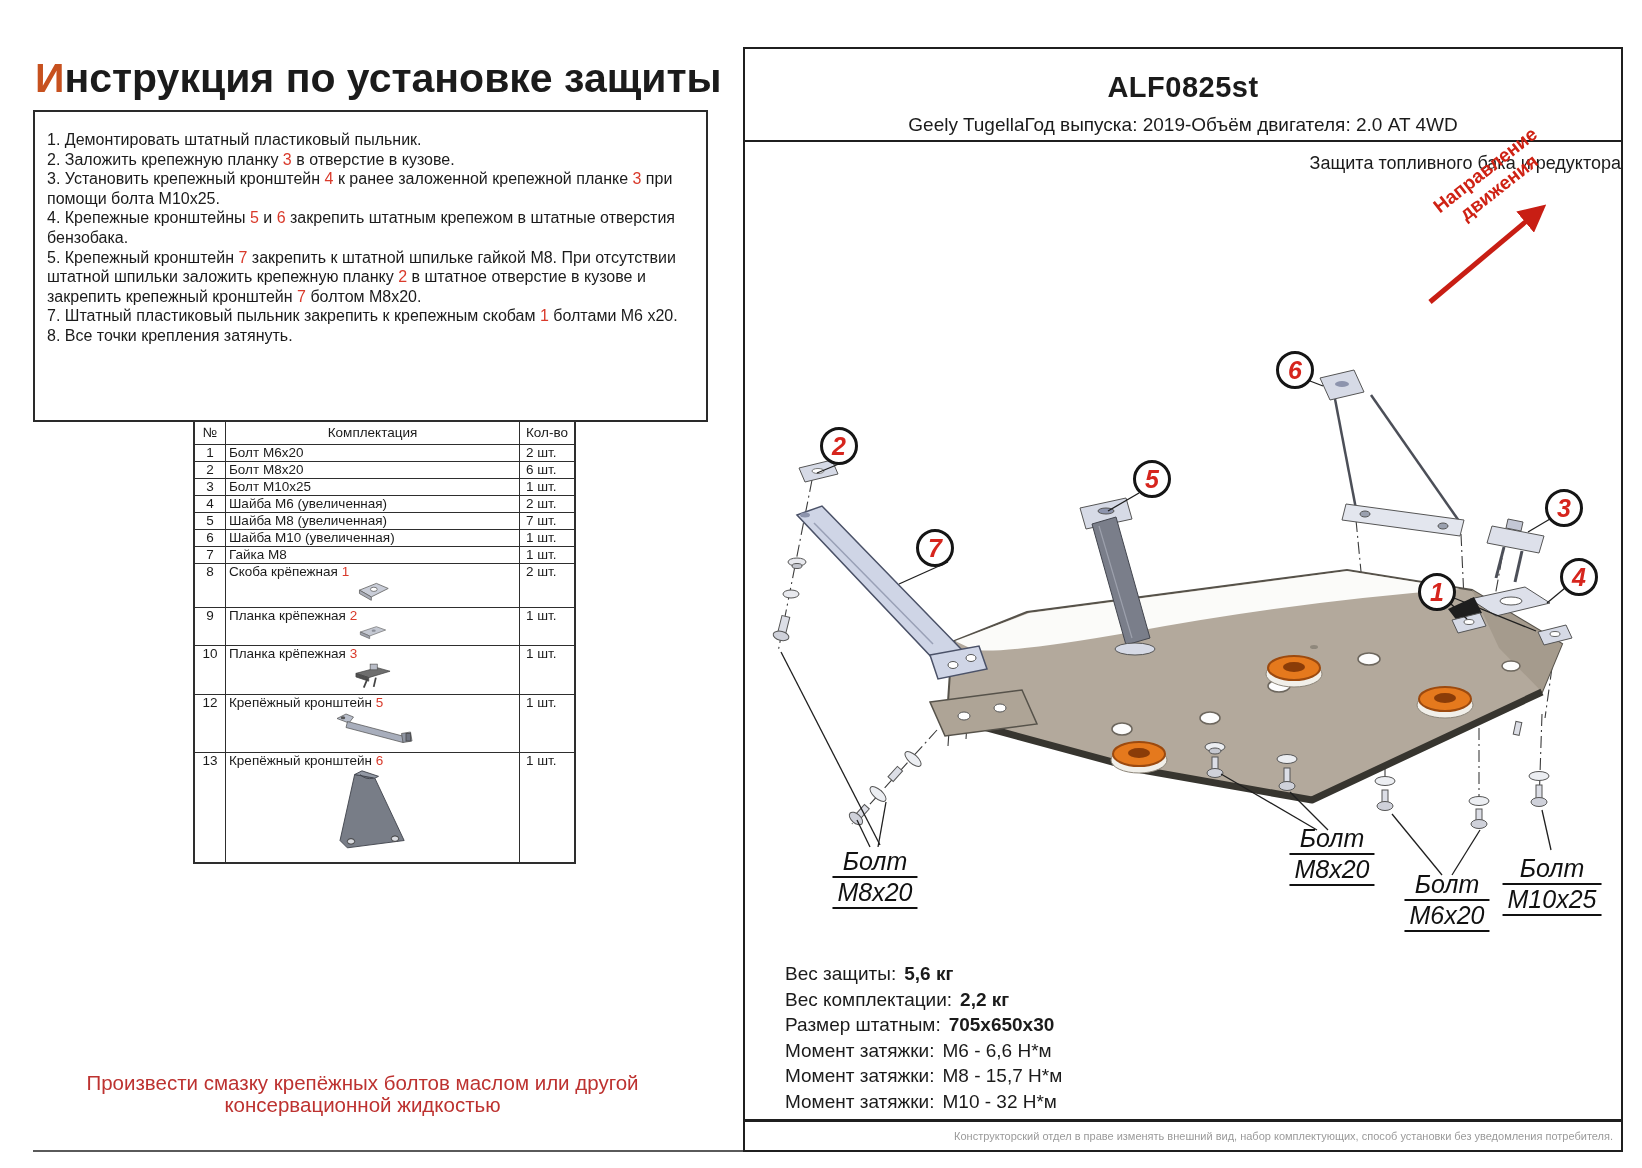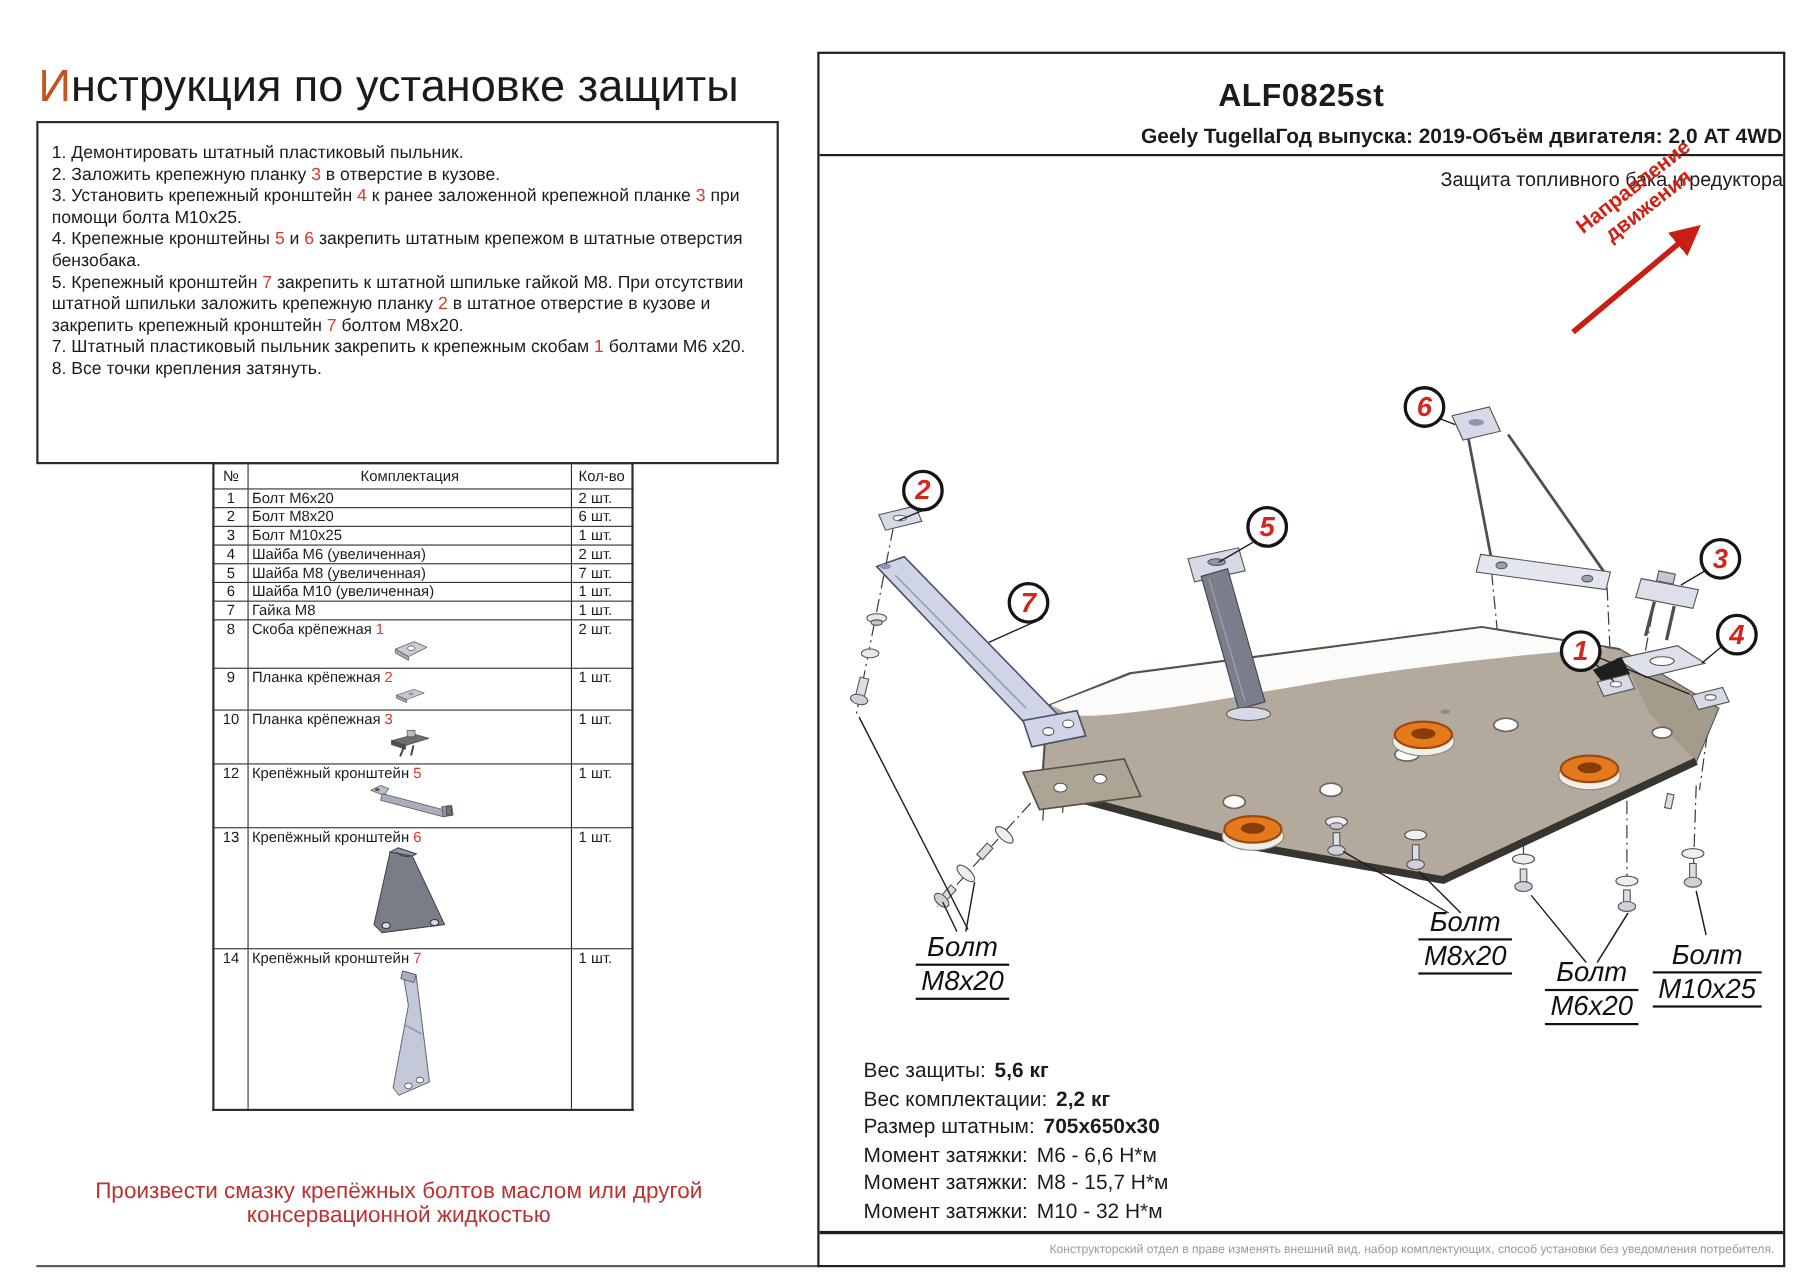--- a/index.html
+++ b/index.html
@@ -1,40 +1,40 @@
 <!DOCTYPE html>
 <html><head>
 <meta charset="utf-8">
 <style>
   html,body{margin:0;padding:0;width:1642px;height:1168px;background:#fff;
     font-family:"Liberation Sans",sans-serif;color:#1b1b1b;position:relative;overflow:hidden}
   
-  .title{position:absolute;left:35px;top:28px;font-size:41px;font-weight:400;white-space:nowrap}
+  .title{position:absolute;left:35px;top:28px;font-size:41px;font-weight:700;white-space:nowrap}
   .title .accent{color:#c7511f}
   .instructions{position:absolute;left:33px;top:110px;width:649px;height:290px;border:2px solid #2a2a2a;
     padding:18px 10px 0 12px;font-size:16px;line-height:19.6px;overflow:hidden}
   .rnum{color:#d93a2b}
   .parts{position:absolute;left:193px;top:420px;border-collapse:collapse;font-size:13.5px;border:2px solid #2e2e2e}
   .parts th,.parts td{border:1px solid #2e2e2e;vertical-align:top;padding:1px 3px;line-height:14px}
   .parts th{font-weight:400;height:20px;vertical-align:middle}
   .col-num{width:24px;text-align:center}
   .col-name{width:287px}
   .col-qty{width:48px}
   td.c-num{text-align:center}
   td.c-qty{padding-left:6px;white-space:nowrap}
   .picon{text-align:center;padding:1px 0}
   .lube-note{position:absolute;left:40px;top:1072px;width:645px;text-align:center;font-size:20.5px;
     color:#bd3230;line-height:22px}
   .bottom-rule{position:absolute;left:33px;top:1150px;width:712px;height:2px;background:#5a5a5a}
   
   .panel{position:absolute;left:743px;top:47px;width:880px;height:1105px;border:2px solid #1f1f1f;box-sizing:border-box}
   .panel-header{position:absolute;left:0;top:0;width:100%;height:93px;border-bottom:2px solid #1f1f1f;box-sizing:border-box}
   .code{text-align:center;font-size:29px;font-weight:700;margin-top:22px;letter-spacing:.5px}
-  .meta-row{display:flex;justify-content:flex-end;align-items:baseline;padding:0 1px;margin-top:10px;
-    font-size:19px;font-weight:700}
+  .meta-row{display:flex;justify-content:center;align-items:baseline;padding:0 1px;margin-top:10px;
+    font-size:19px;font-weight:400}
   .subtitle{position:absolute;top:104px;width:100%;text-align:right;font-size:18px}
   .dg-svg{position:absolute;left:0;top:94px}
   .callout{position:absolute;width:38px;height:38px;border:3px solid #151515;border-radius:50%;background:#fff;
     color:#d6251d;font-size:25px;font-weight:700;font-style:italic;display:flex;align-items:center;
     justify-content:center;z-index:6;line-height:1;box-sizing:border-box}
   .bolt-label{position:absolute;transform:translateX(-50%);text-align:center;font-style:italic;font-size:25px;
     color:#111;z-index:6;white-space:nowrap}
   .bolt-label span{display:block;border-bottom:2px solid #111;padding:0 5px 1px;line-height:1.12}
   .direction{position:absolute;left:655px;top:108px;width:185px;text-align:center;color:#cf2214;font-size:19px;
     font-weight:700;line-height:1.18;transform:rotate(-38deg);z-index:5}
@@ -147,31 +147,20 @@
         <td class="c-num">13</td>
         <td><span>Крепёжный кронштейн </span><span class="rnum">6</span><div class="picon"><svg viewBox="0 0 108 96" width="100" height="88">
               <polygon points="34,6 56,10 88,78 26,86 18,78" fill="#787d87" stroke="#3f434c"></polygon>
               <polygon points="34,6 42,2 60,8 56,10" fill="#9298a4" stroke="#3f434c"></polygon>
               <ellipse cx="30" cy="79" rx="4" ry="3" fill="#d9dbe0" stroke="#333"></ellipse>
               <ellipse cx="78" cy="76" rx="4" ry="3" fill="#d9dbe0" stroke="#333"></ellipse>
               <path d="M40,6 q6,6 14,4" fill="none" stroke="#3f434c"></path>
             </svg></div></td>
         <td class="c-qty">1 шт.</td>
       </tr>
-      <tr>
-        <td class="c-num">14</td>
-        <td><span>Крепёжный кронштейн </span><span class="rnum">7</span><div class="picon"><svg viewBox="0 0 92 142" width="80" height="124">
-              <polygon points="38,4 52,8 66,120 34,134 28,126 44,40" fill="#c3c9d9" stroke="#565e6e"></polygon>
-              <polygon points="38,4 52,8 50,16 36,12" fill="#a9afc0" stroke="#565e6e"></polygon>
-              <line x1="40" y1="60" x2="58" y2="70" stroke="#8d93a6" stroke-width="1.5"></line>
-              <ellipse cx="44" cy="124" rx="4" ry="3" fill="#fff" stroke="#555"></ellipse>
-              <ellipse cx="56" cy="118" rx="4" ry="3" fill="#fff" stroke="#555"></ellipse>
-            </svg></div></td>
-        <td class="c-qty">1 шт.</td>
-      </tr>
     </tbody>
 </table>
 
 <div class="lube-note">
   <div>Произвести смазку крепёжных болтов маслом или другой</div>
   <div>консервационной жидкостью</div>
 </div>
 
 <div class="bottom-rule"></div>
 

